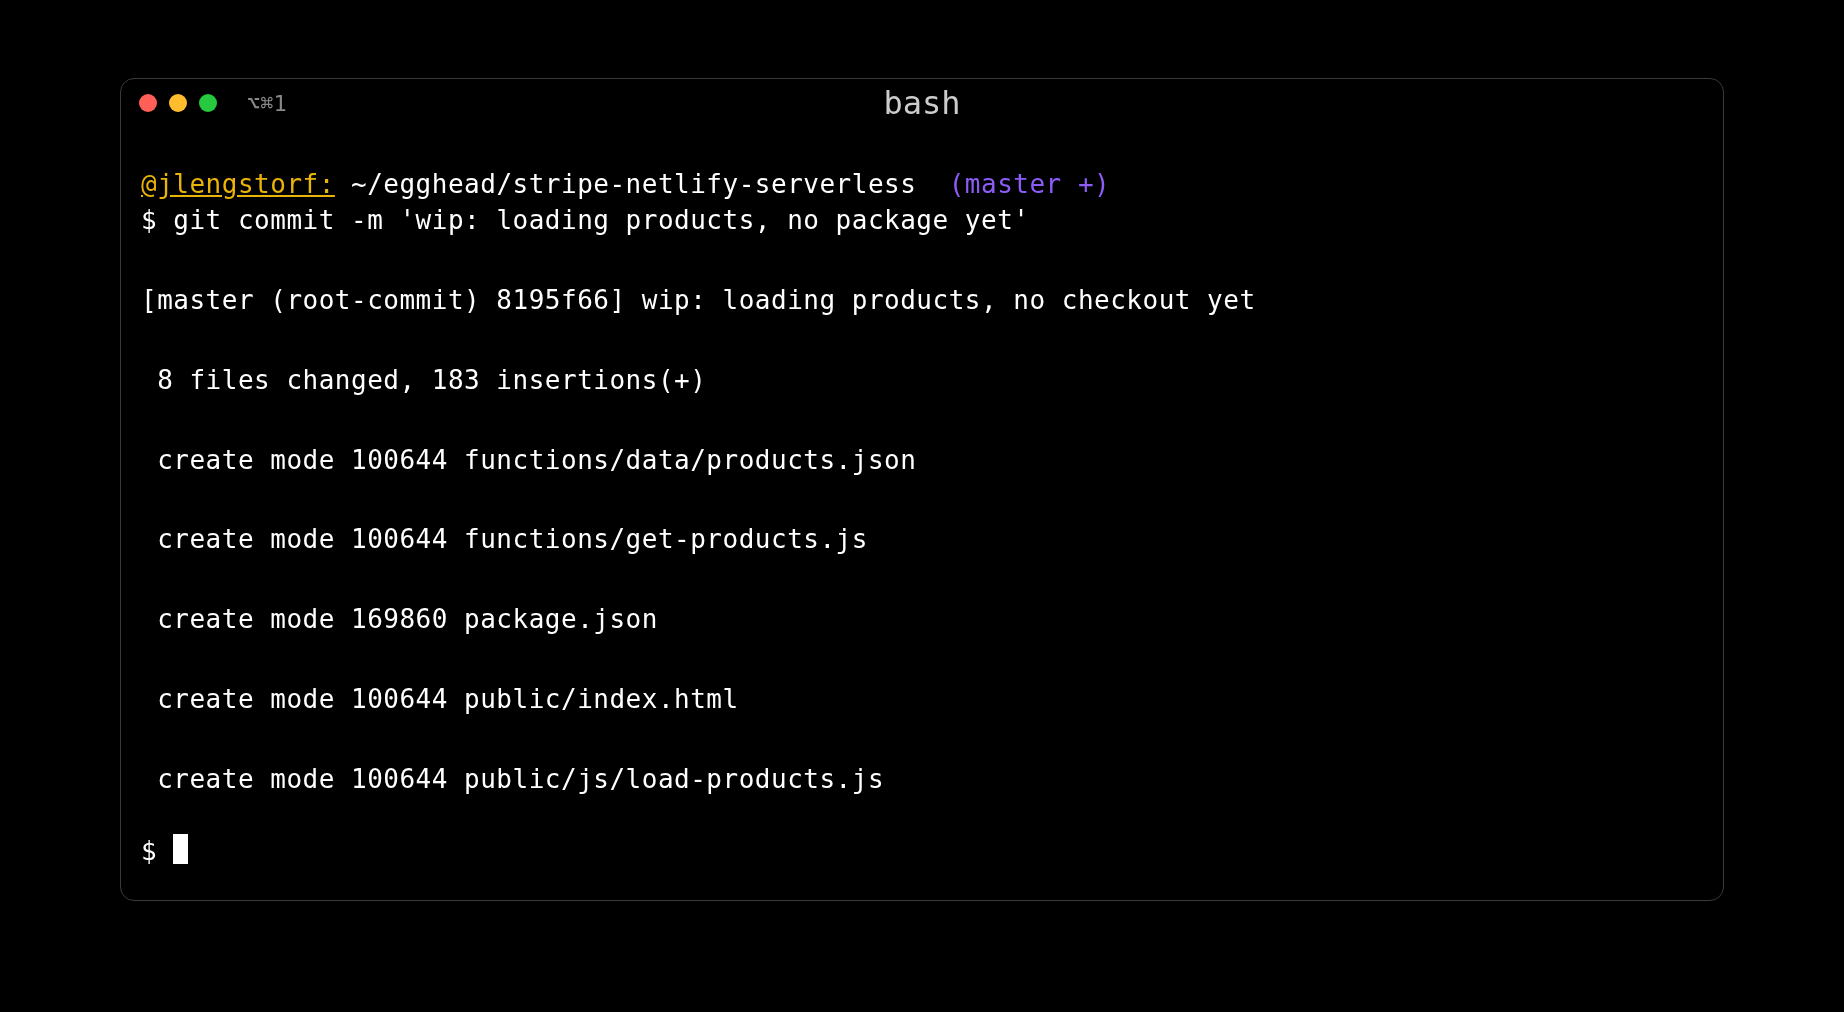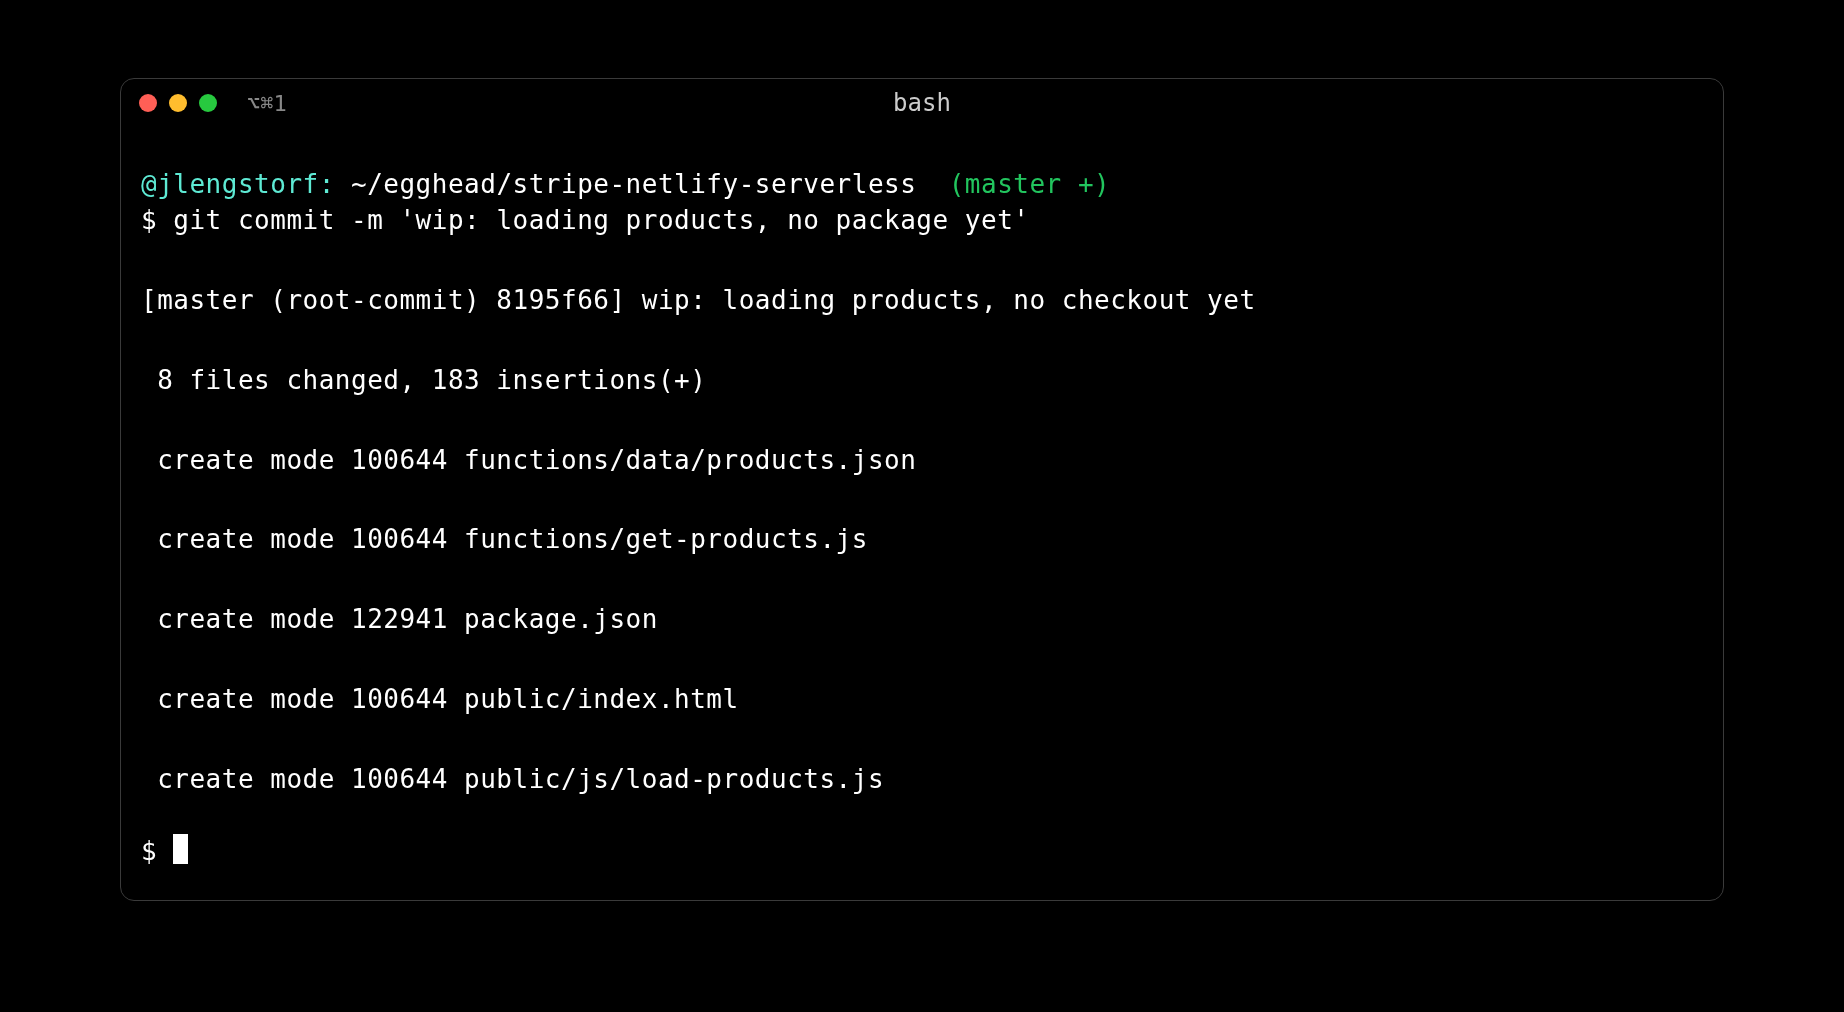--- a/index.html
+++ b/index.html
@@ -45,36 +45,36 @@
       margin-left: 30px;
       color: #888888;
       font-size: 22px;
       font-weight: 400;
     }
     .window-title {
       position: absolute;
       left: 50%;
       transform: translateX(-50%);
       color: #cccccc;
-      font-size: 24px;
+      font-size: 32px;
       font-weight: 400;
     }
     .terminal-body {
       padding: 40px 20px 30px 20px;
       font-size: 26px;
       line-height: 1.38;
       letter-spacing: 0.5px;
     }
     .line {
       white-space: pre;
       color: #ffffff;
     }
-    .prompt-user { color: #5eead4; }
+    .prompt-user { color: #eab308; text-decoration: underline; }
     .prompt-path { color: #ffffff; margin-top: 19px; }
-    .prompt-branch { color: #22c55e; }
+    .prompt-branch { color: #8b5cf6; }
     .prompt-dollar { color: #ffffff; }
     .cmd { color: #ffffff; }
     .output { color: #ffffff; margin-top: 44px; }
     .spacer { height: 36px; }
     .cursor {
       display: inline-block;
       width: 15px;
       height: 30px;
       background: #ffffff;
       vertical-align: text-bottom;
@@ -95,19 +95,19 @@
     <div class="window-title">bash</div>
   </div>
 
   <div class="terminal-body">
     <div class="line"><span class="prompt-user">@jlengstorf:</span> <span class="prompt-path">~/egghead/stripe-netlify-serverless</span>  <span class="prompt-branch">(master +)</span></div>
     <div class="line"><span class="prompt-dollar">$</span> <span class="cmd">git commit -m 'wip: loading products, no package yet'</span></div>
     <div class="line output">[master (root-commit) 8195f66] wip: loading products, no checkout yet</div>
     <div class="line output"> 8 files changed, 183 insertions(+)</div>
     <div class="line output"> create mode 100644 functions/data/products.json</div>
     <div class="line output"> create mode 100644 functions/get-products.js</div>
-    <div class="line output"> create mode 122941 package.json</div>
+    <div class="line output"> create mode 169860 package.json</div>
     <div class="line output"> create mode 100644 public/index.html</div>
     <div class="line output"> create mode 100644 public/js/load-products.js</div>
     <div class="spacer"></div>
     <div class="line"><span class="prompt-dollar">$</span> <span class="cursor"></span></div>
   </div>
 </div>
 
 </body></html>

